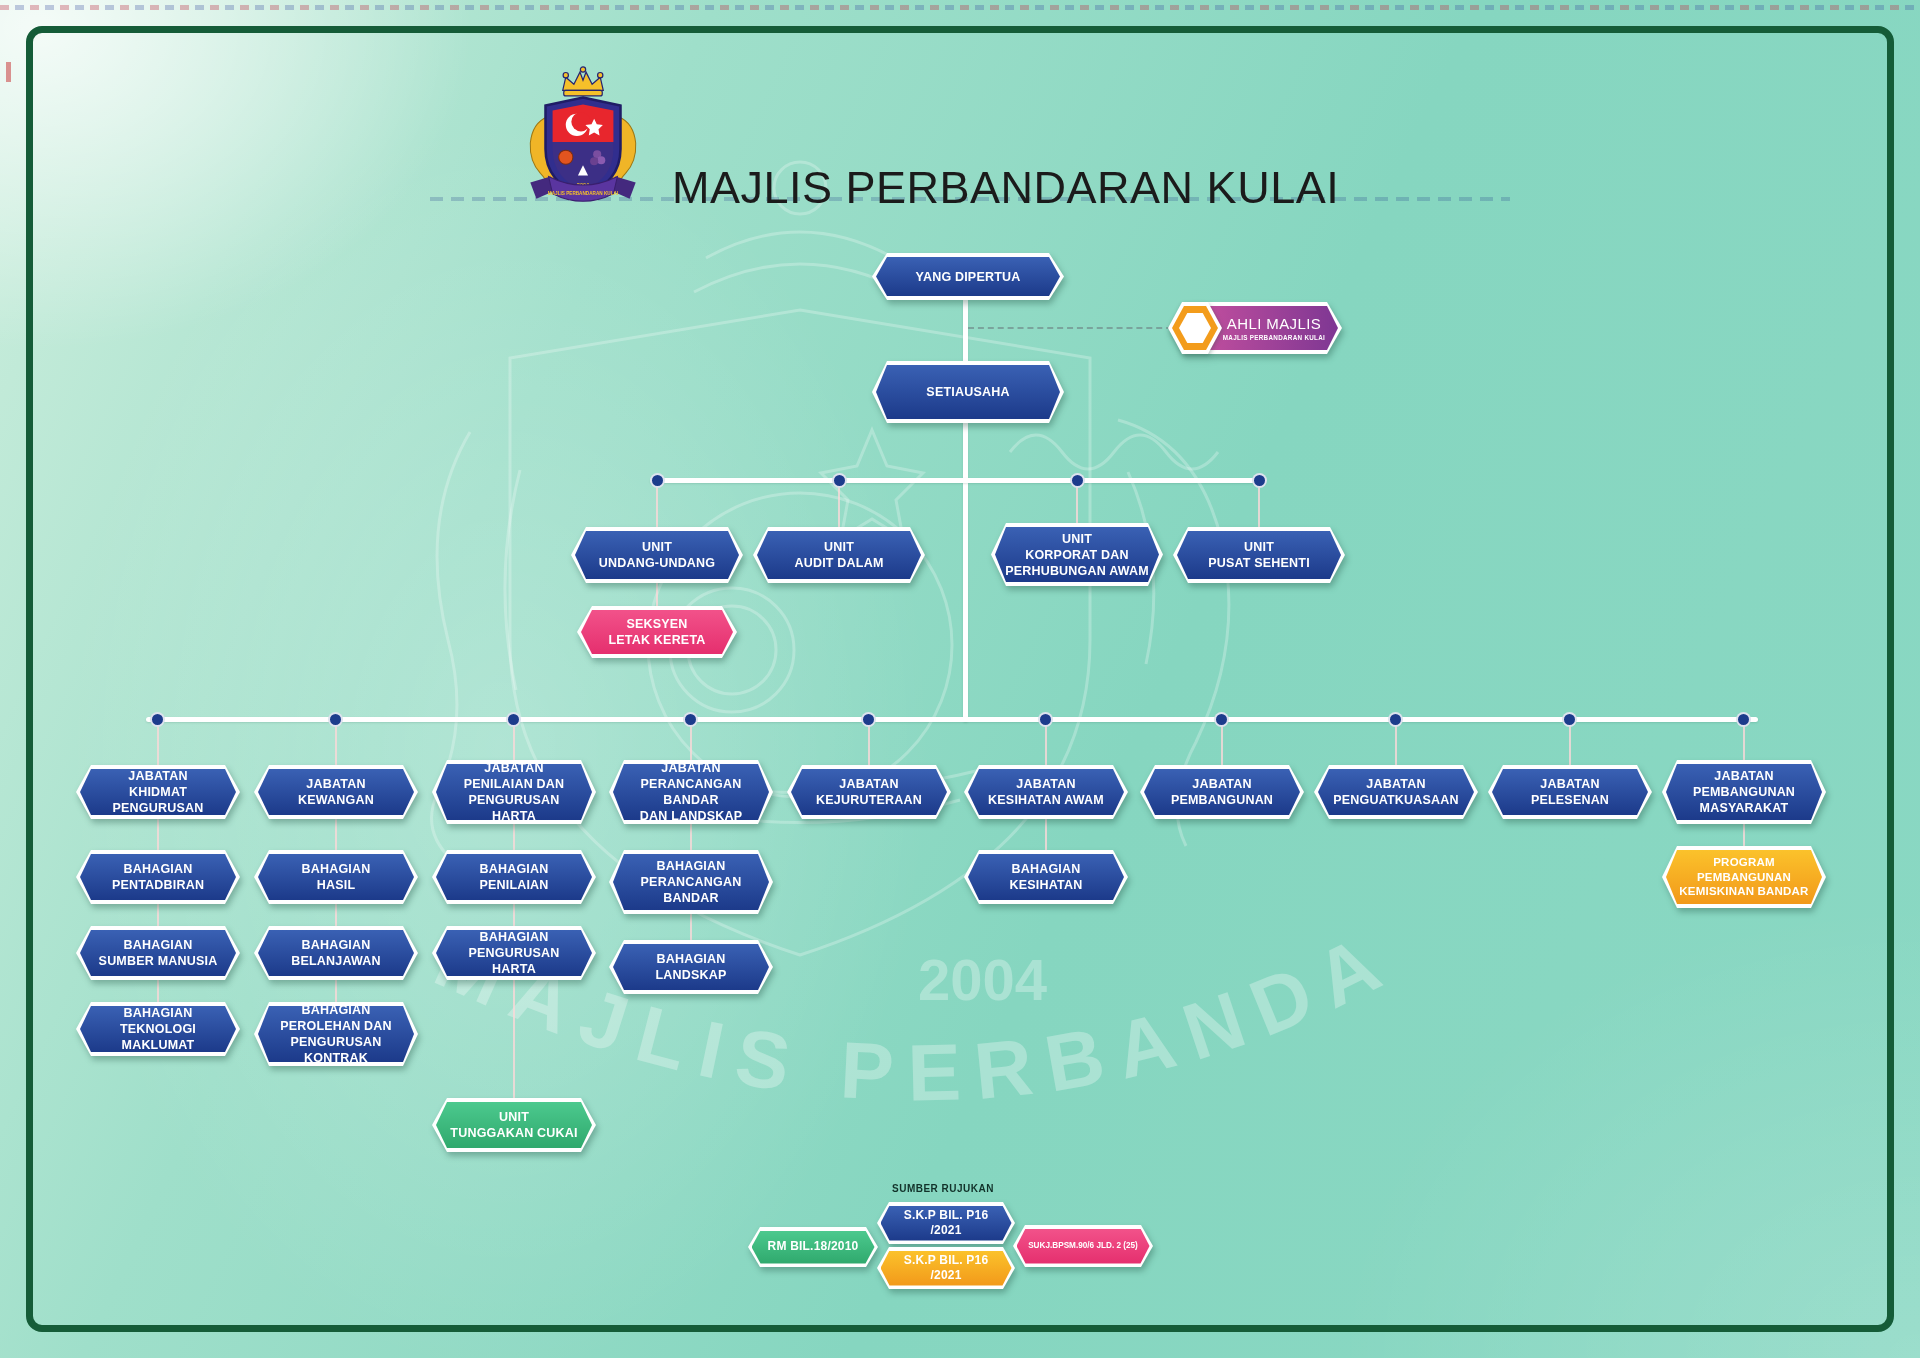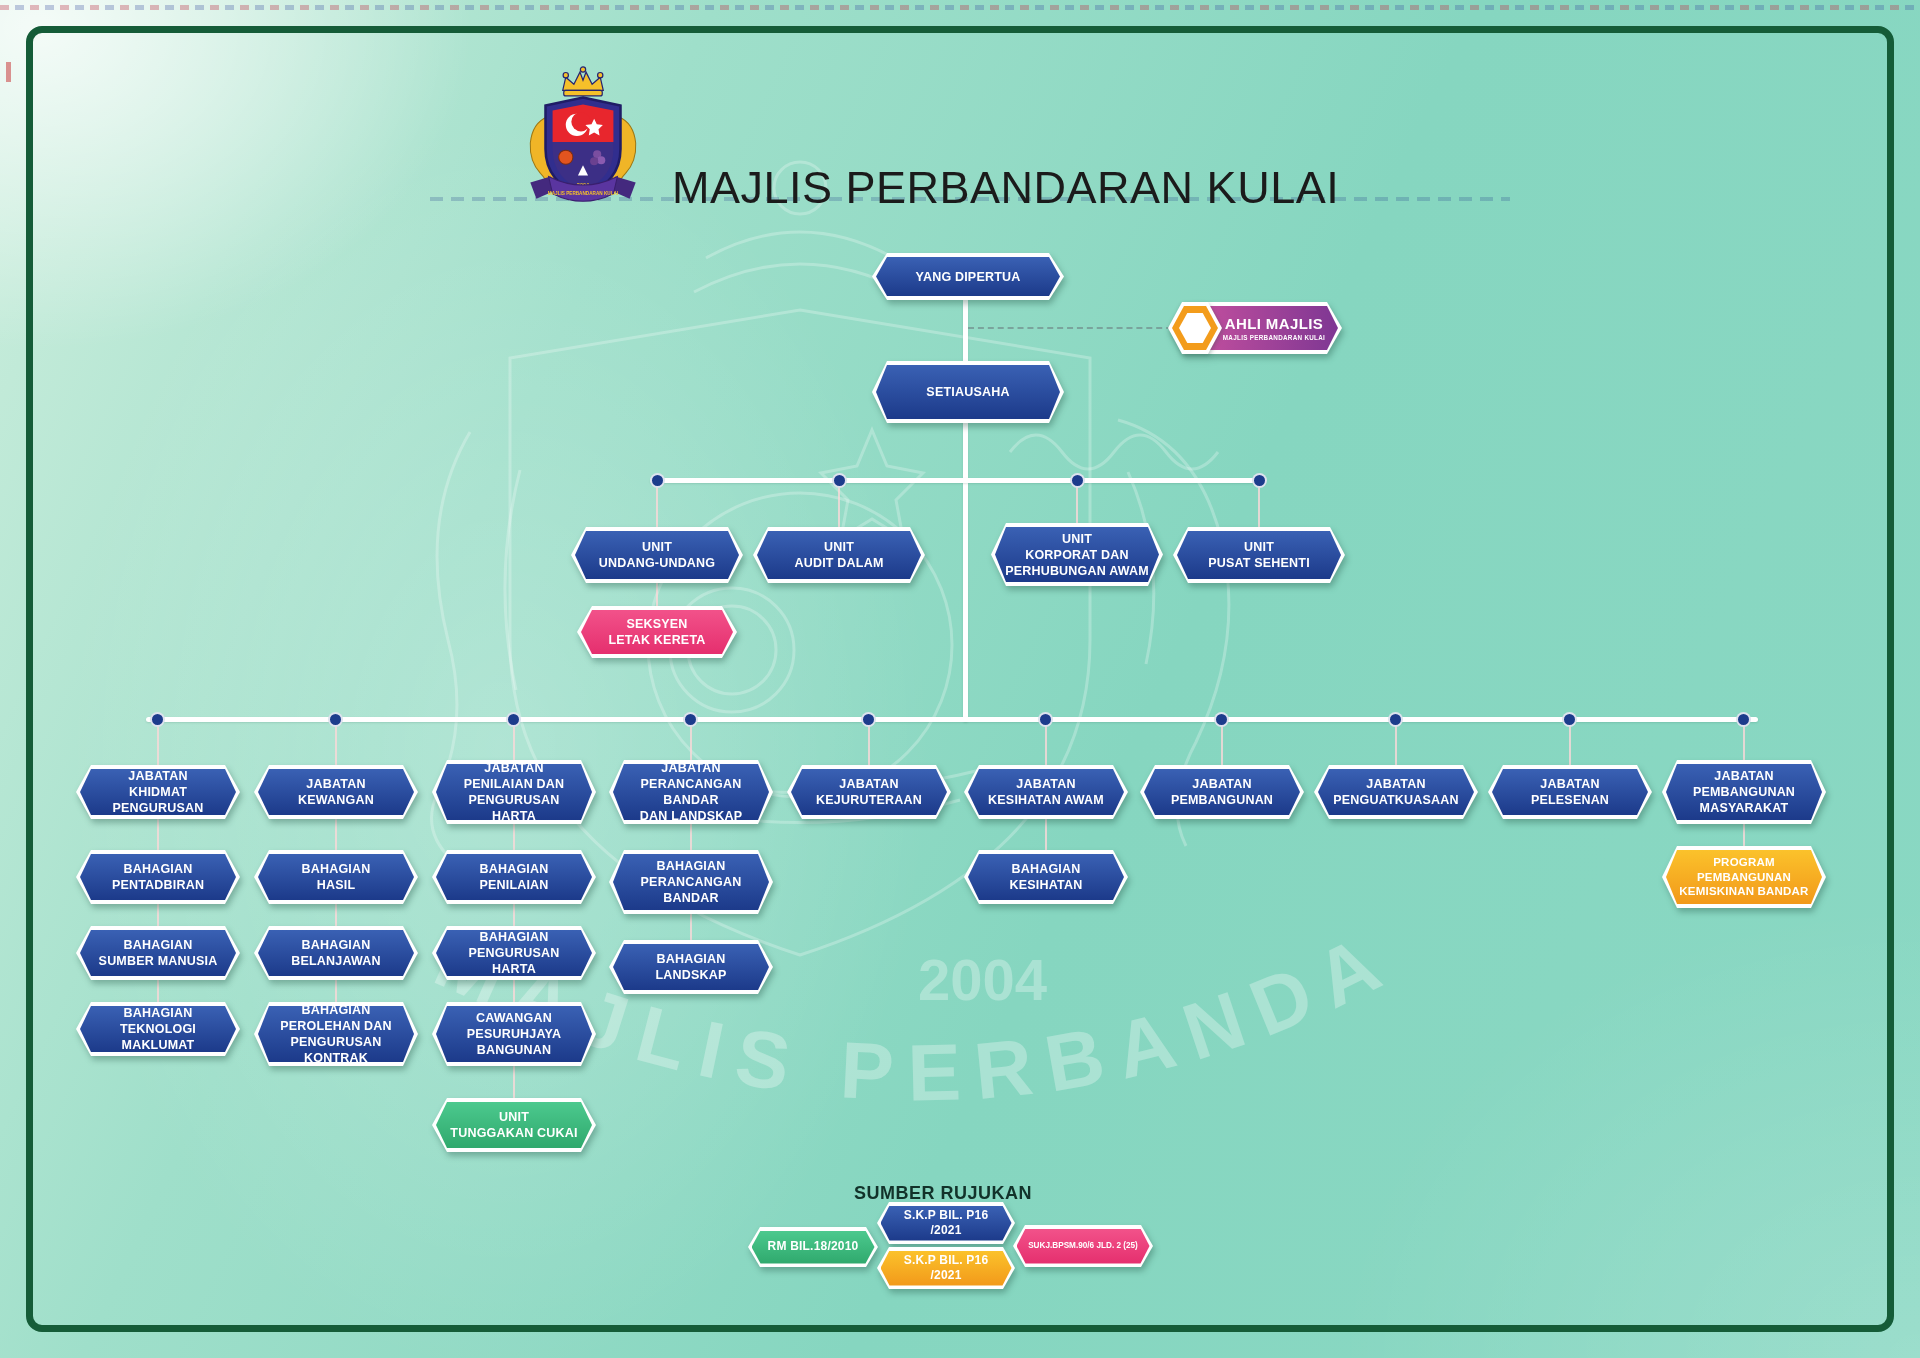--- a/index.html
+++ b/index.html
@@ -44,29 +44,29 @@
   .orange .hi{background:linear-gradient(180deg,#fbc22b,#f2991a);}
   .purple .hi{background:linear-gradient(90deg,#c9519f,#7e3793);}
   .sm::before{clip-path:polygon(12px 0,calc(100% - 12px) 0,100% 50%,calc(100% - 12px) 100%,12px 100%,0 50%);}
   .sm .hi{inset:3.5px;clip-path:polygon(9px 0,calc(100% - 9px) 0,100% 50%,calc(100% - 9px) 100%,9px 100%,0 50%);font-size:11.5px;}
   .fs9 .hi{font-size:8.2px;letter-spacing:0;}
   .fs12 .hi{font-size:12px;}
   .fs115 .hi{font-size:11.5px;}
 
   
   .ahli .hi{flex-direction:column;padding-left:34px;gap:1px;}
-  .ahli-title{font-size:15px;font-weight:bold;letter-spacing:.4px;text-align:right;}
+  .ahli-title{font-size:15px;font-weight:normal;letter-spacing:.4px;text-align:right;}
   .ahli-sub{font-size:6.3px;font-weight:bold;letter-spacing:.3px;}
   .badge{position:absolute;left:-14px;top:0px;width:54px;height:52px;z-index:4;filter:drop-shadow(1px 2px 2px rgba(25,75,60,.3));}
   .badge i{position:absolute;display:block;clip-path:polygon(26% 0,74% 0,100% 50%,74% 100%,26% 100%,0 50%);}
   .b1{inset:0;background:#fff;}
   .b2{inset:4px;background:#f39c1b;}
   .b3{inset:11px;background:#fff;}
 
-  .foot-title{position:absolute;left:843px;top:1183px;width:200px;text-align:center;font-size:18px;font-weight:bold;color:#12322a;letter-spacing:.5px;z-index:3;}
+  .foot-title{position:absolute;left:843px;top:1183px;width:200px;text-align:center;font-size:10px;font-weight:bold;color:#12322a;letter-spacing:.5px;z-index:3;}
 </style>
 </head>
 <body>
 
 <div class="stage">
 
   <svg class="wm" width="1920" height="1358" viewBox="0 0 1920 1358">
     <g stroke="rgba(255,255,255,0.26)" fill="none" stroke-width="3">
       <path d="M800 310 L1090 358 L1090 640 Q1090 860 800 955 Q510 860 510 640 L510 358 Z"></path>
       <circle cx="800" cy="645" r="152"></circle>
@@ -277,25 +277,20 @@
   </div>
 
   <div class="hex blue" style="left:432px;top:850px;width:164px;height:54px">
     <div class="hi">BAHAGIAN
 PENILAIAN</div>
   </div>
   <div class="hex blue" style="left:432px;top:926px;width:164px;height:54px">
     <div class="hi">BAHAGIAN
 PENGURUSAN HARTA</div>
   </div>
-  <div class="hex blue" style="left:432px;top:1002px;width:164px;height:64px">
-    <div class="hi">CAWANGAN
-PESURUHJAYA
-BANGUNAN</div>
-  </div>
   <div class="hex green" style="left:432px;top:1098px;width:164px;height:54px">
     <div class="hi">UNIT
 TUNGGAKAN CUKAI</div>
   </div>
 
   <div class="hex blue" style="left:609px;top:850px;width:164px;height:64px">
     <div class="hi">BAHAGIAN
 PERANCANGAN
 BANDAR</div>
   </div>

